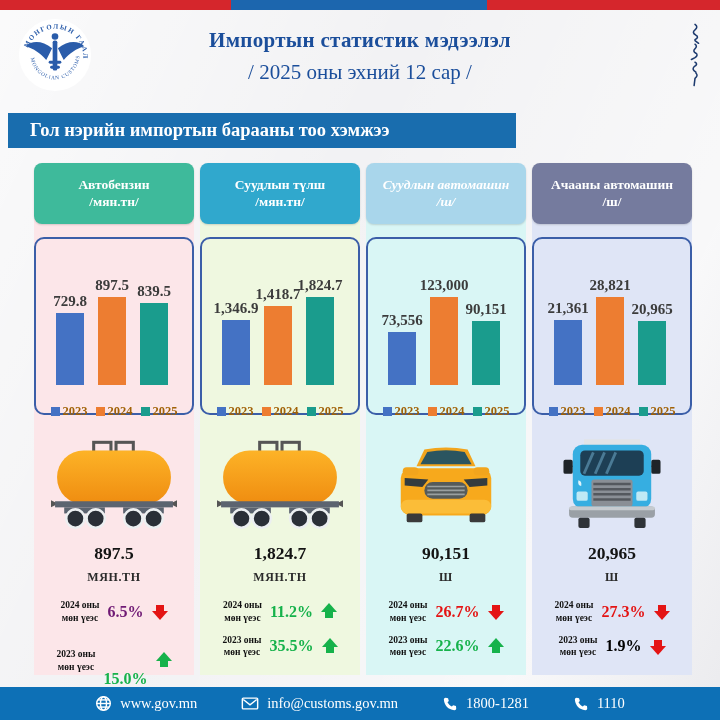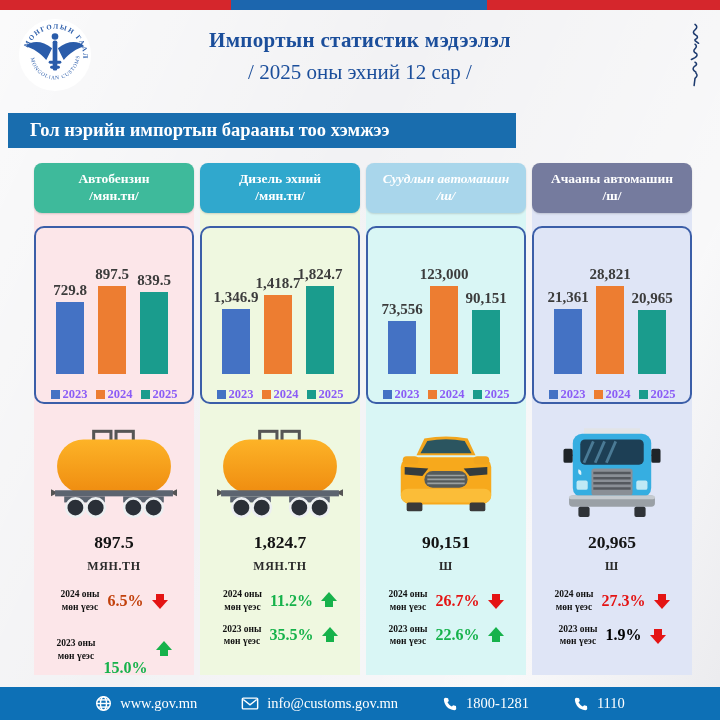--- a/index.html
+++ b/index.html
@@ -20,26 +20,26 @@
   .mn-script{position:absolute;right:16px;top:12px;}
   
   .banner{position:absolute;left:8px;top:113px;width:508px;height:35px;background:#196dae;color:#fff;font-weight:bold;font-size:18.5px;display:flex;align-items:center;padding-left:22px;box-sizing:border-box;}
   
   .column{position:absolute;top:163px;width:160px;height:512px;}
   .column:nth-of-type(1){left:34px;}
   .column:nth-of-type(2){left:200px;}
   .column:nth-of-type(3){left:366px;}
   .column:nth-of-type(4){left:532px;}
   .col-strip{position:absolute;left:0;top:29px;width:160px;height:483px;z-index:0;}
-  .col-header{position:relative;z-index:2;height:50px;border-radius:8px;color:#fff;display:flex;flex-direction:column;justify-content:center;text-align:center;font-weight:bold;font-size:13.5px;line-height:1.25;padding:0 12px;box-sizing:border-box;box-shadow:0 1px 2px rgba(0,0,0,.15);}
+  .col-header{position:relative;z-index:2;height:61px;border-radius:8px;color:#fff;display:flex;flex-direction:column;justify-content:center;text-align:center;font-weight:bold;font-size:13.5px;line-height:1.25;padding:0 12px;box-sizing:border-box;box-shadow:0 1px 2px rgba(0,0,0,.15);}
   .chart-card{position:relative;z-index:2;margin-top:13px;height:178px;border:2px solid #3b5ea8;border-radius:10px;box-sizing:border-box;padding-top:6px;}
   .bars-area{position:relative;height:140px;}
   .bar{position:absolute;bottom:0;width:28px;}
   .bar-label{position:absolute;transform:translateX(-50%);font-weight:bold;font-size:15px;color:#3c3c3c;white-space:nowrap;}
-  .legend{display:flex;justify-content:center;gap:8px;margin-top:13px;font-size:12.5px;font-weight:bold;color:#8b5cf6;}
+  .legend{display:flex;justify-content:center;gap:8px;margin-top:19px;font-size:12.5px;font-weight:bold;color:#a16207;}
   .legend-item{display:flex;align-items:center;}
   .legend-swatch{width:9px;height:9px;display:inline-block;margin-right:3px;}
   .icon-wrap{position:relative;z-index:2;margin-top:14px;height:112px;display:flex;align-items:center;justify-content:center;}
   .total{position:relative;z-index:2;text-align:center;font-size:17.5px;font-weight:bold;color:#141414;margin-top:2px;}
   .unit{position:relative;z-index:2;text-align:center;font-size:12px;font-weight:bold;color:#2b2b2b;margin-top:6px;letter-spacing:.6px;}
   .changes{position:relative;z-index:2;margin-top:14px;display:flex;flex-direction:column;gap:9px;}
   .change-row{display:flex;align-items:center;justify-content:center;gap:8px;}
   .change-label{font-size:9.5px;font-weight:bold;color:#111;text-align:center;line-height:1.35;}
   .change-label span{display:block;}
   .change-value{font-size:16px;font-weight:bold;white-space:nowrap;}
@@ -151,38 +151,38 @@
       </svg>
     </div>
     <div class="total">897.5</div>
     <div class="unit">МЯН.ТН</div>
     <div class="changes">
       <div class="change-row">
         <div class="change-label">
             <span>2024 оны</span>
             <span>мөн үеэс</span>
           </div>
-        <div class="change-value" style="color: #c2410c;">6.5%</div>
+        <div class="change-value" style="color: #701a75;">6.5%</div>
         <span class="arrow down" style="--ac: #e41414;"></span>
       </div>
       <div class="change-row">
         <div class="change-label">
             <span>2023 оны</span>
             <span>мөн үеэс</span>
           </div>
         <div class="change-value" style="color: rgb(22, 178, 75); margin-top: 36px;">15.0%</div>
         <span class="arrow up" style="--ac: #16b24b;"></span>
       </div>
     </div>
   </section>
 
   <section class="column">
     <div class="col-strip" style="background: rgb(239, 248, 224);"></div>
     <div class="col-header" style="background: rgb(48, 168, 205);">
-      <div>Дизель эхний</div>
+      <div>Суудлын түлш</div>
       <div>/мян.тн/</div>
     </div>
     <div class="chart-card">
       <div class="bars-area">
           <div class="bar" style="left: 20px; height: 65px; background: rgb(68, 114, 196);"></div>
           <div class="bar-label" style="left: 34px; bottom: 68px;">1,346.9</div>
           <div class="bar" style="left: 62px; height: 79px; background: rgb(237, 125, 49);"></div>
           <div class="bar-label" style="left: 76px; bottom: 82px;">1,418.7</div>
           <div class="bar" style="left: 104px; height: 88px; background: rgb(26, 156, 141);"></div>
           <div class="bar-label" style="left: 118px; bottom: 91px;">1,824.7</div>

